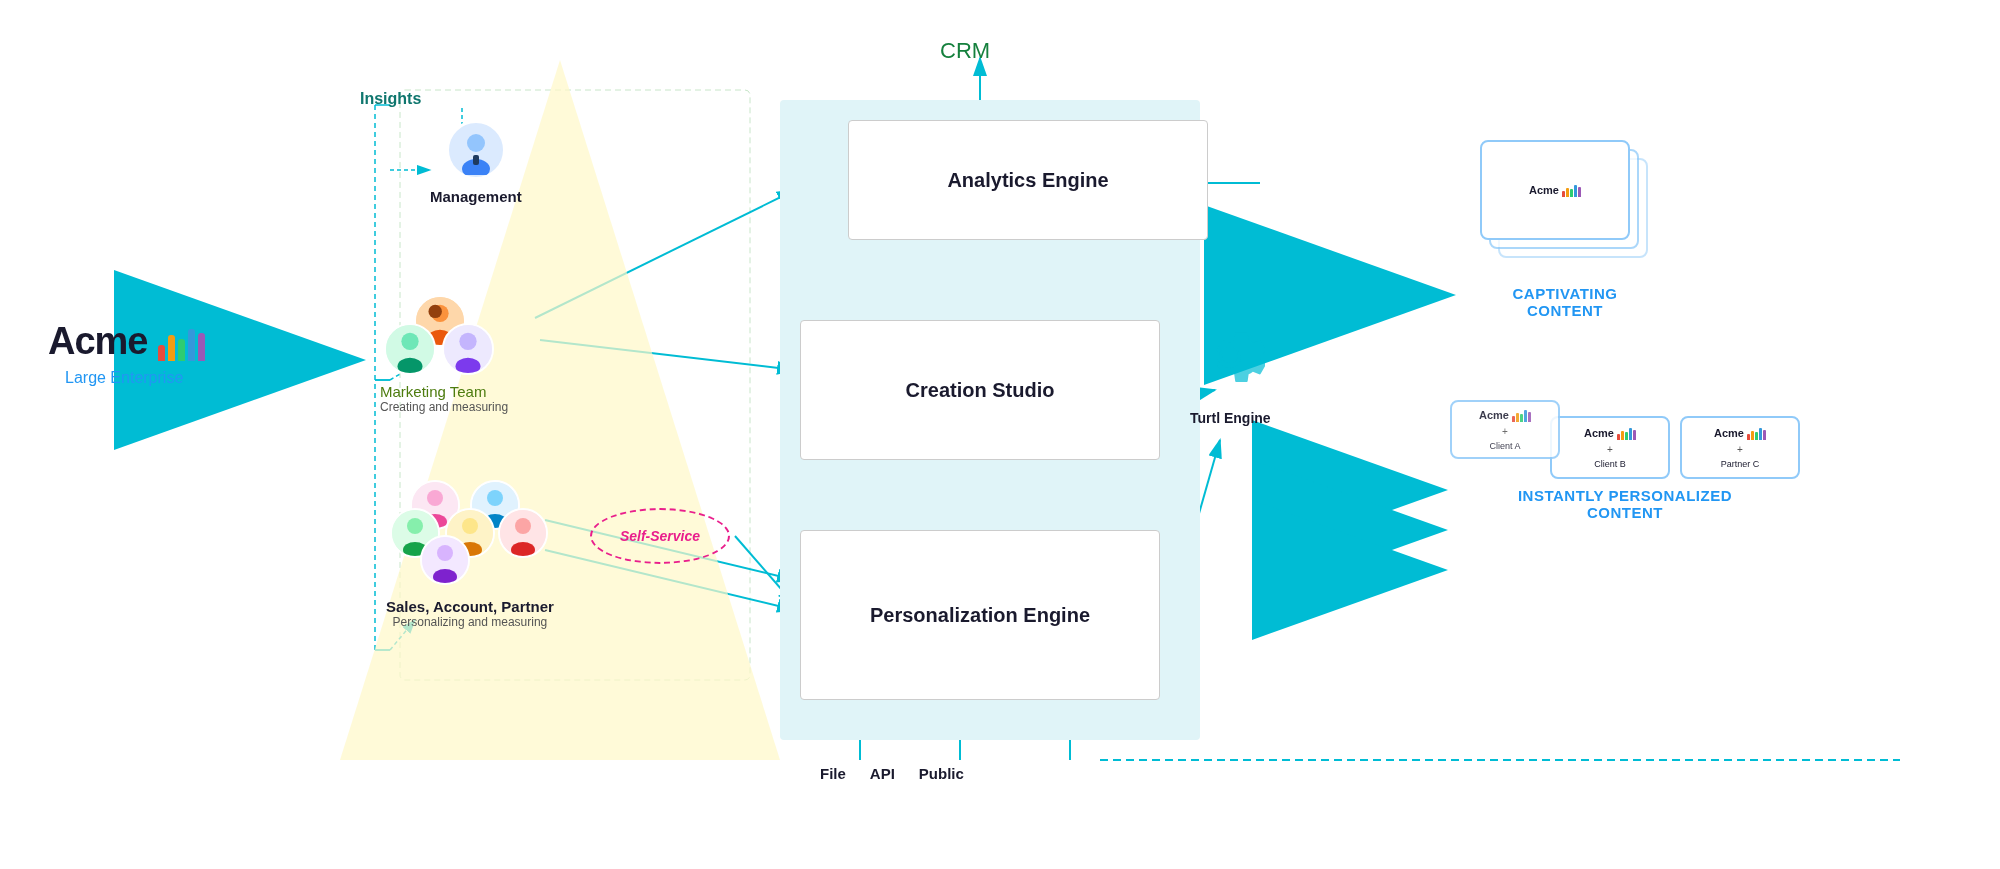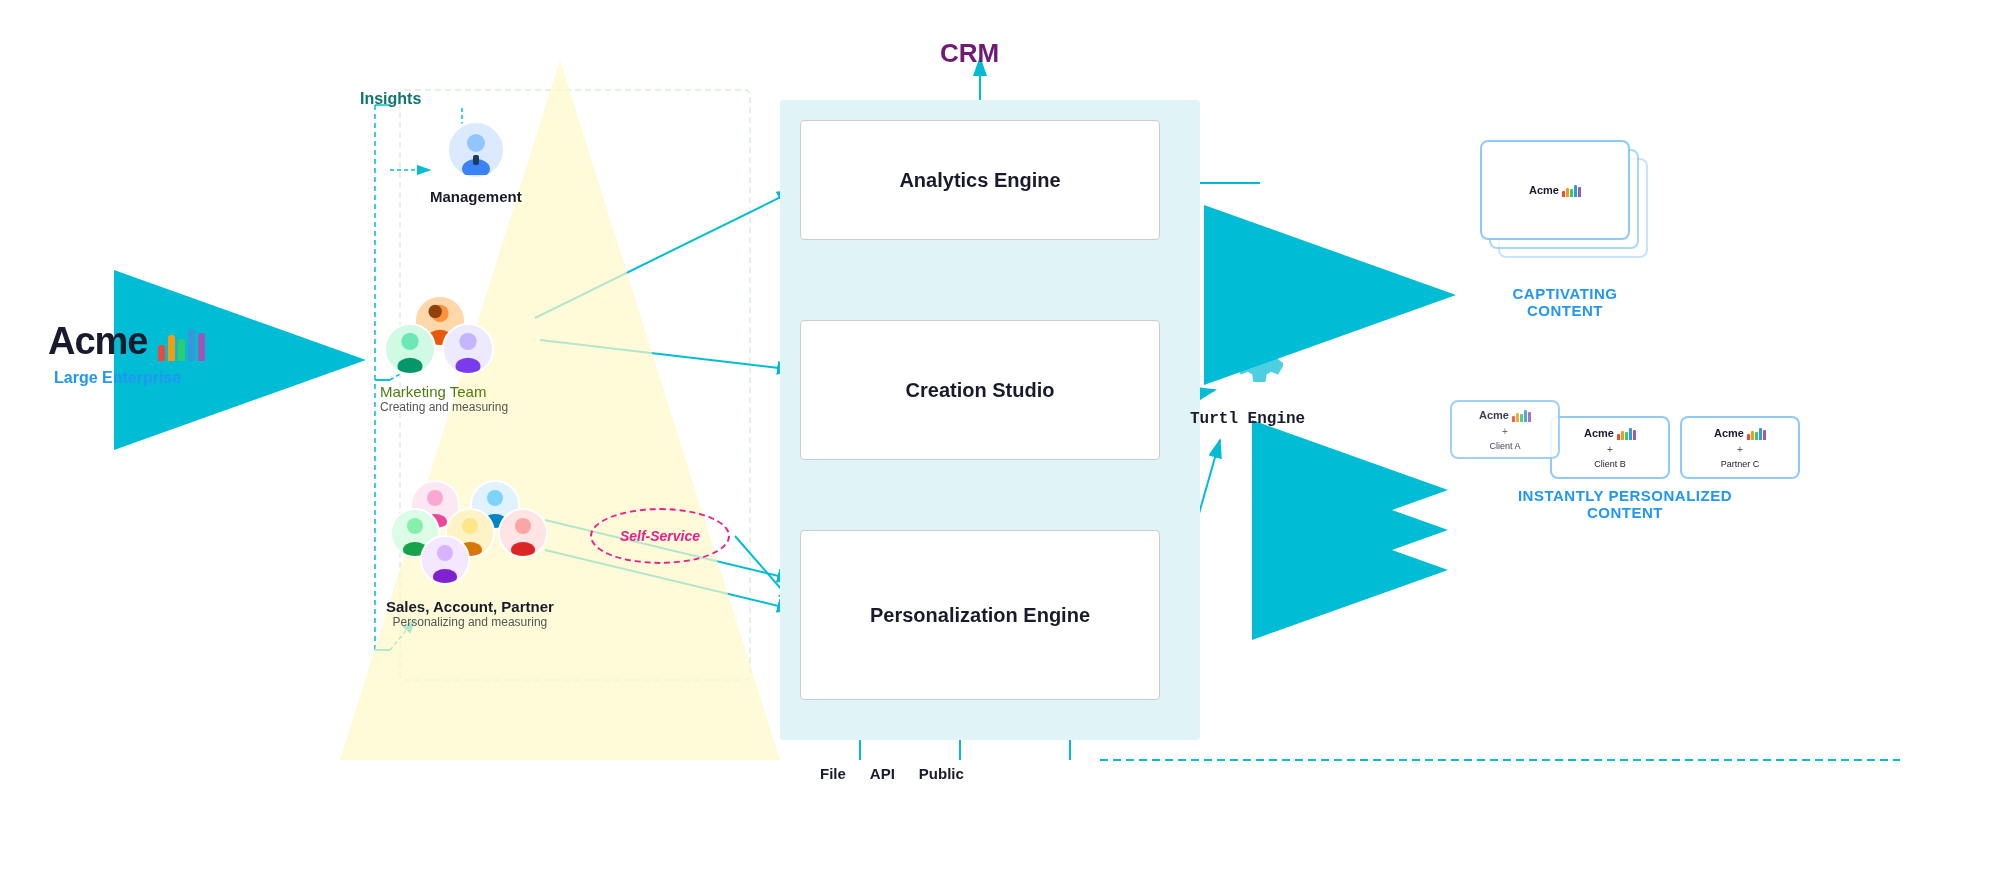--- a/index.html
+++ b/index.html
@@ -42,24 +42,24 @@
       width: 7px;
       border-radius: 3px 3px 0 0;
     }
     .bar1 { height: 16px; background: #e74c3c; }
     .bar2 { height: 26px; background: #f39c12; }
     .bar3 { height: 22px; background: #2ecc71; }
     .bar4 { height: 32px; background: #3498db; }
     .bar5 { height: 28px; background: #9b59b6; }
     .acme-subtitle {
       font-size: 16px;
-      font-weight: 700;
+      font-weight: 400;
       color: #2196f3;
       margin-top: 6px;
-      margin-left: 6px;
+      margin-left: 17px;
     }
 
     
     .yellow-cone {
       position: absolute;
       left: 340px;
       top: 60px;
       width: 440px;
       height: 700px;
     }
@@ -200,61 +200,61 @@
     .engine-label {
       font-size: 20px;
       font-weight: 700;
       color: #1a1a2e;
     }
 
     .analytics-box {
       top: 120px;
       width: 360px;
       height: 120px;
+      margin-left: 48px;
     }
     .creation-box {
       top: 320px;
       width: 360px;
       height: 140px;
     }
     .personalization-box {
       top: 530px;
       width: 360px;
       height: 170px;
     }
 
     
     .turtl-engine {
       position: absolute;
       left: 1190px;
       top: 320px;
       text-align: center;
     }
     .turtl-label {
-      font-size: 16px;
+      font-size: 14px;
       font-weight: 700;
       color: #1a1a2e;
       margin-top: 8px;
-      font-family: Liberation Mono, monospace;
     }
 
     
     .gear-icon {
       font-size: 54px;
       color: #2196f3;
     }
 
     
     .crm-label {
       position: absolute;
       left: 940px;
       top: 38px;
-      font-size: 26px;
-      font-weight: 700;
-      color: #701a75;
+      font-size: 22px;
+      font-weight: 400;
+      color: #15803d;
     }
     .bottom-label {
       font-size: 15px;
       font-weight: 700;
       color: #1a1a2e;
     }
 
     .captivating-section {
       position: absolute;
       left: 1480px;

